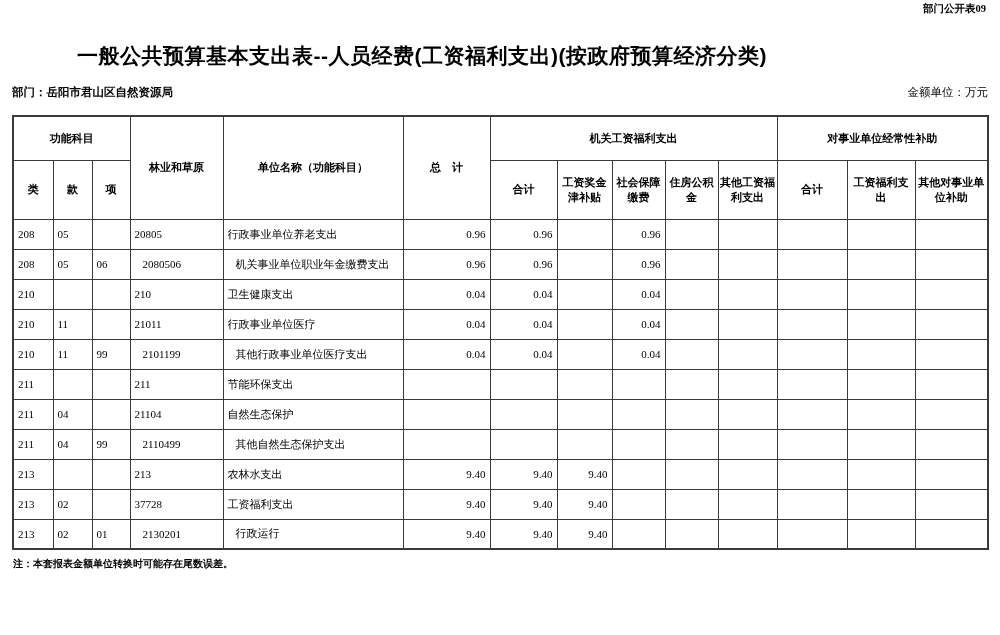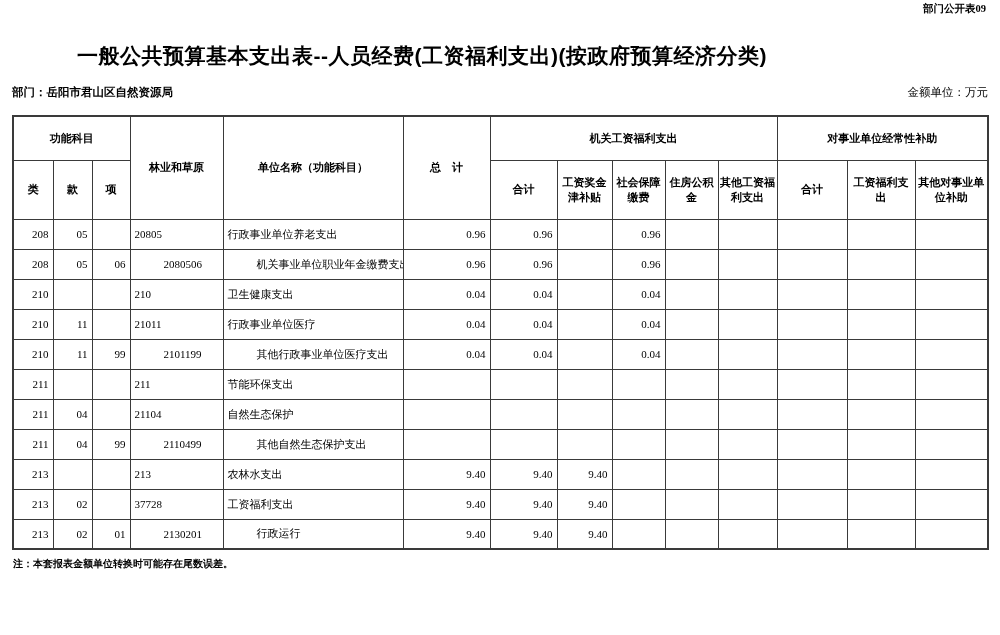--- a/index.html
+++ b/index.html
@@ -54,24 +54,24 @@
   }
   tr.hdr-top { height: 42px; }
   tr.hdr-sub { height: 41px; }
   tbody tr { height: 30px; }
   tbody td {
     font-family: "Liberation Serif", serif;
     vertical-align: middle;
     padding: 2px 4px;
     white-space: nowrap;
   }
-  td.c { text-align: right; margin-left: 12px; }
+  td.c { text-align: left; margin-left: 12px; }
   td.l { text-align: left; }
   td.r { text-align: right; }
-  td.indent { padding-left: 33px; }
+  td.indent { padding-left: 12px; }
   .note {
     position: absolute; top: 557px; left: 13px;
     font-family: Liberation Mono, monospace;
     font-size: 10px; font-weight: bold;
   }
 </style>
 </head>
 <body>
 
 <div class="form-code">部门公开表09</div>

